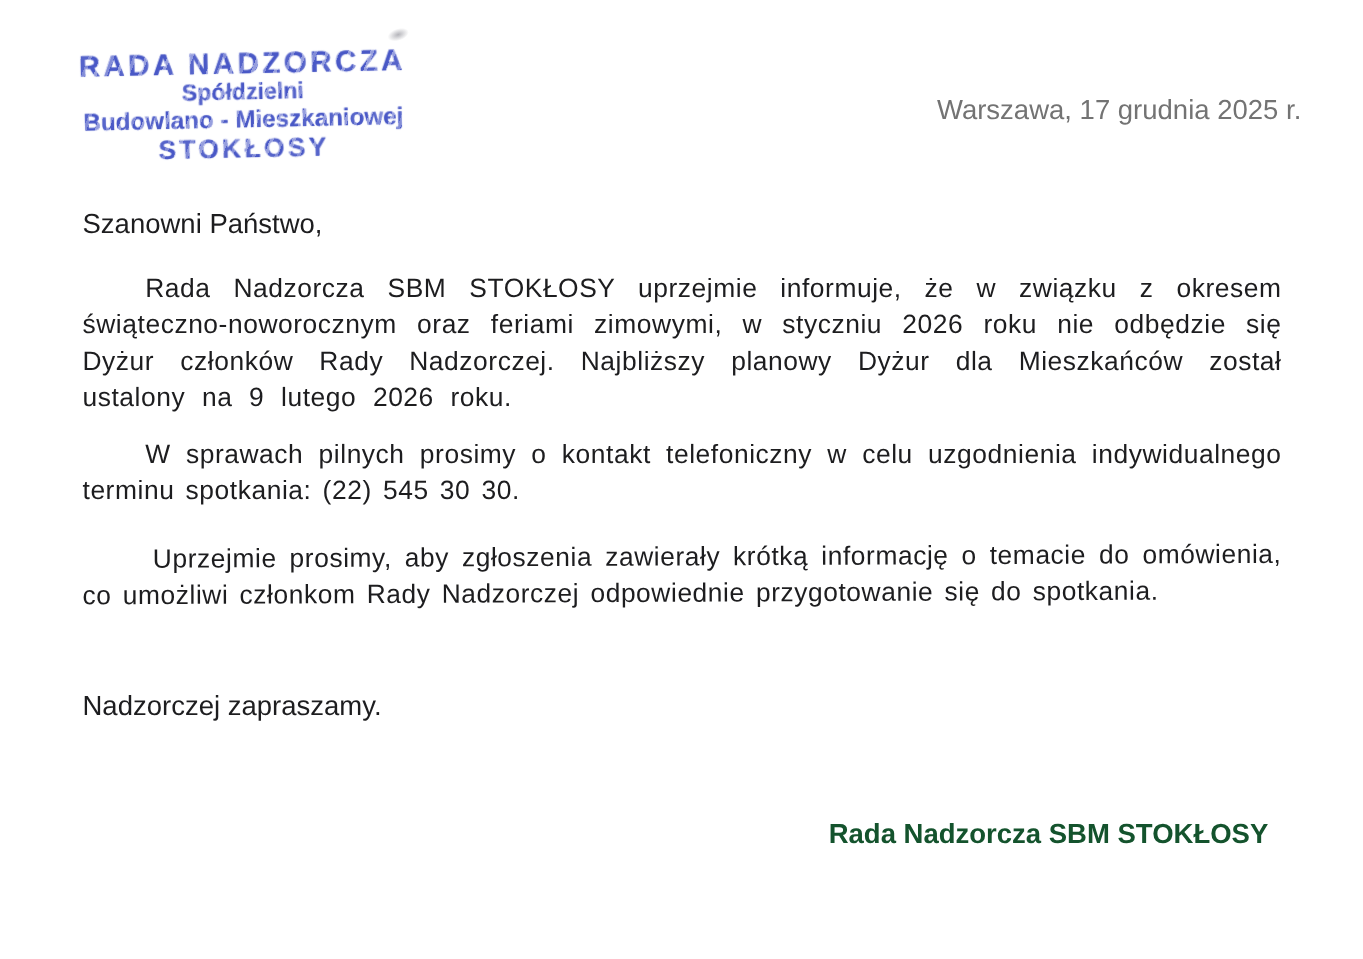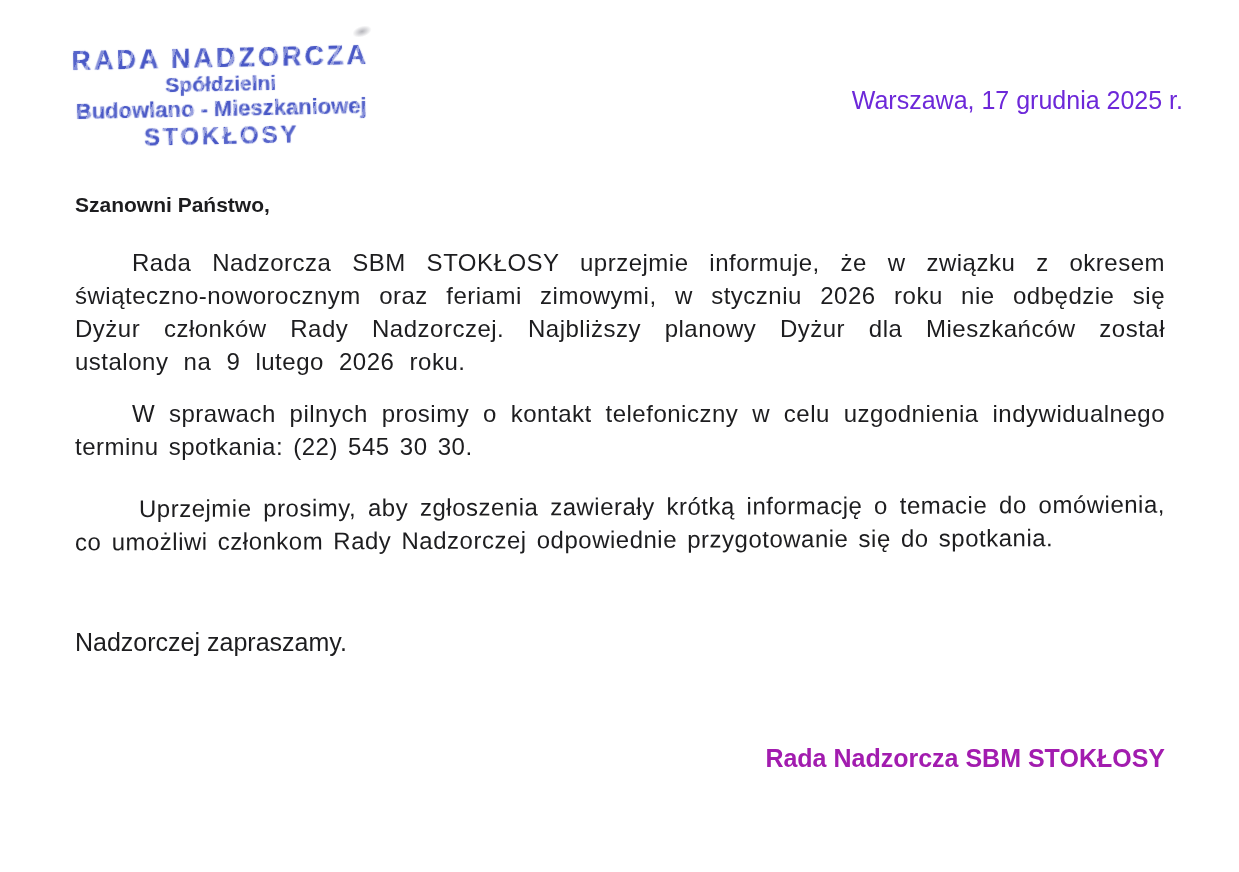--- a/index.html
+++ b/index.html
@@ -49,58 +49,57 @@
     background: radial-gradient(ellipse at center, rgba(120,120,130,.55), rgba(120,120,130,0) 70%);
     transform: rotate(-18deg);
   }
 
   
   .date-line {
     position: absolute;
     top: 86px;
     right: 56px;
     font-size: 25px;
-    color: #6d28d9;
+    color: #737373;
   }
 
   
   .body-col {
     position: absolute;
     left: 75px;
     top: 188px;
     width: 1090px;
     font-size: 24px;
     line-height: 33px;
     color: #1d1d1f;
   }
   .salutation {
     margin: 0 0 25px 0;
-    font-size: 21px;
-    font-weight: bold;
+    font-size: 25px;
   }
   .para {
     margin: 0;
     text-align: justify;
     text-align-last: left;
     letter-spacing: 0.5px;
   }
   .p1 { text-indent: 57px; word-spacing: 8px;  margin-bottom: 19px; }
   .p2 { text-indent: 57px; word-spacing: 3px;  margin-bottom: 27px; }
   .p3 { text-indent: 64px; word-spacing: 3px;  margin-bottom: 70px; transform: rotate(-0.25deg); }
   .p1 b { font-weight: 400; }
   .closing {
     margin: 0 0 83px 0;
     font-size: 25px;
   }
   .signature {
-    margin: 0;
+    margin: 12px;
     font-size: 25px;
     font-weight: 700;
     text-align: right;
-    color: #a21caf;
+    color: #14532d;
   }
 </style>
 </head>
 <body>
 
 <div class="page">
 
   <div class="stamp">
     <div class="stamp-l1">RADA NADZORCZA</div>
     <div class="stamp-l2">Spółdzielni</div>

